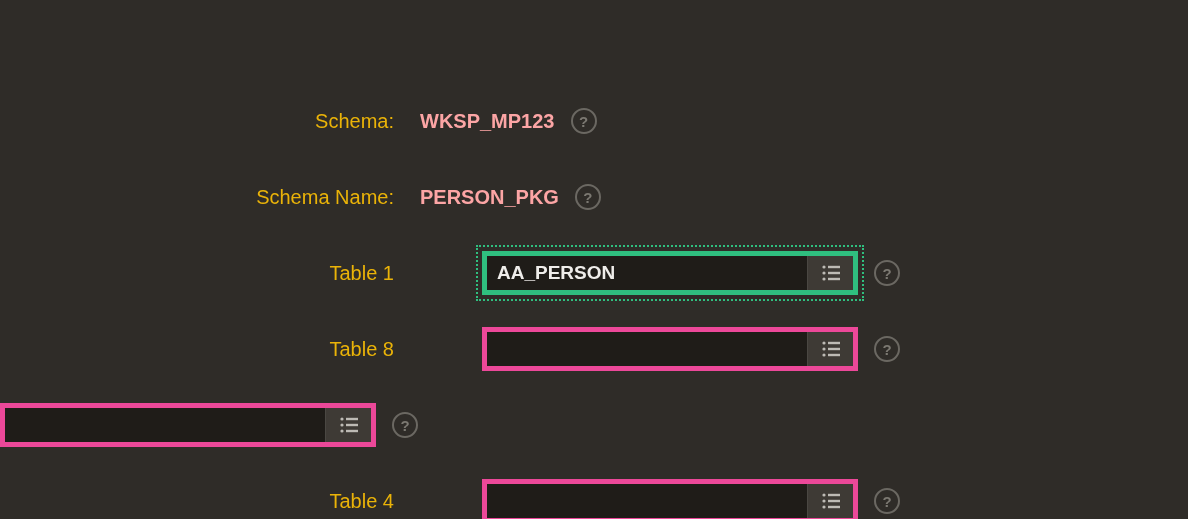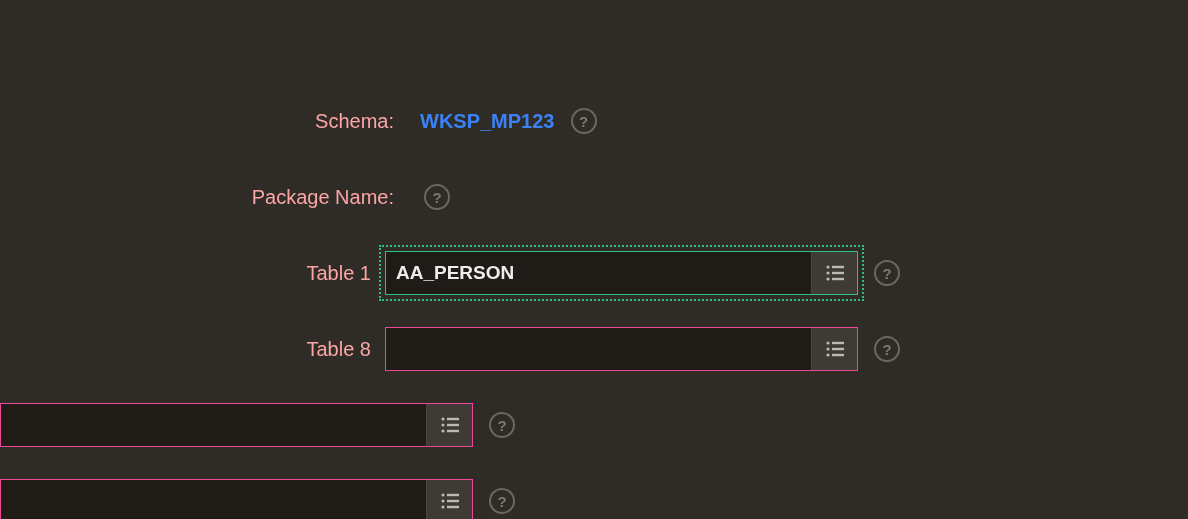--- a/index.html
+++ b/index.html
@@ -26,29 +26,29 @@
     height: 46px;
     margin-bottom: 30px;
   }
 
   .row.tablerow { margin-bottom: 30px; justify-content: space-between; }
 
   .label {
     width: 408px;
     text-align: right;
     font-size: 20px;
-    color: #fca5a5;
+    color: #eab308;
     padding-right: 14px;
     box-sizing: border-box;
   }
 
   .value {
     font-weight: 700;
     font-size: 20px;
-    color: #3b82f6;
+    color: #fca5a5;
     padding-left: 12px;
   }
 
   .help-btn {
     width: 26px;
     height: 26px;
     border: 2px solid #6b6862;
     border-radius: 50%;
     background: transparent;
     color: #7c7972;
@@ -63,23 +63,23 @@
     line-height: 1;
   }
 
   .field-wrap {
     display: flex;
     align-items: center;
   }
 
   .combo {
     display: flex;
-    width: 473px;
+    width: 376px;
     height: 44px;
-    border: 1px solid #ec4899;
+    border: 5px solid #ec4899;
     background: #1f1c18;
     box-sizing: border-box;
   }
 
   .combo.focused {
     outline: 2px dotted #2fbf7f;
     outline-offset: 4px;
     border-color: #2fbf7f;
   }
 
@@ -133,21 +133,22 @@
 
   <div class="row">
     <div class="label">Schema:</div>
     <div class="value">WKSP_MP123</div>
     <button class="help-btn">
       <span>?</span>
     </button>
   </div>
 
   <div class="row">
-    <div class="label">Package Name:</div>
+    <div class="label">Schema Name:</div>
+    <div class="value">PERSON_PKG</div>
     <button class="help-btn">
       <span>?</span>
     </button>
   </div>
 
   <div class="row tablerow">
     <div class="label">Table 1</div>
     <div class="field-wrap">
       <div class="combo focused">
         <input type="text" value="AA_PERSON" style="">
@@ -190,20 +191,21 @@
             </svg>
         </button>
       </div>
       <button class="help-btn">
         <span>?</span>
       </button>
     </div>
   </div>
 
   <div class="row tablerow">
+    <div class="label">Table 4</div>
     <div class="field-wrap">
       <div class="combo">
         <input type="text" value="" style="">
         <button class="list-btn">
           <svg width="20" height="18">
               <use href="#list-glyph"></use>
             </svg>
         </button>
       </div>
       <button class="help-btn">

